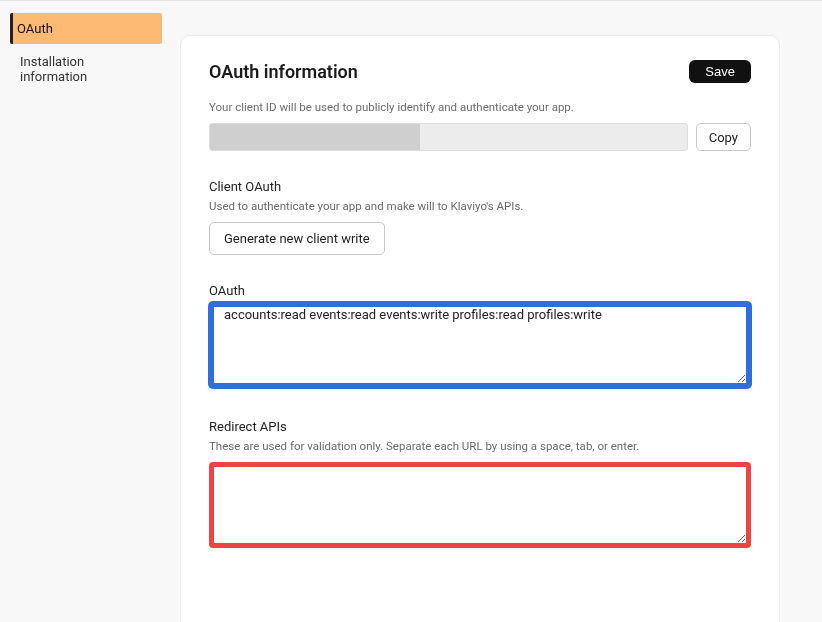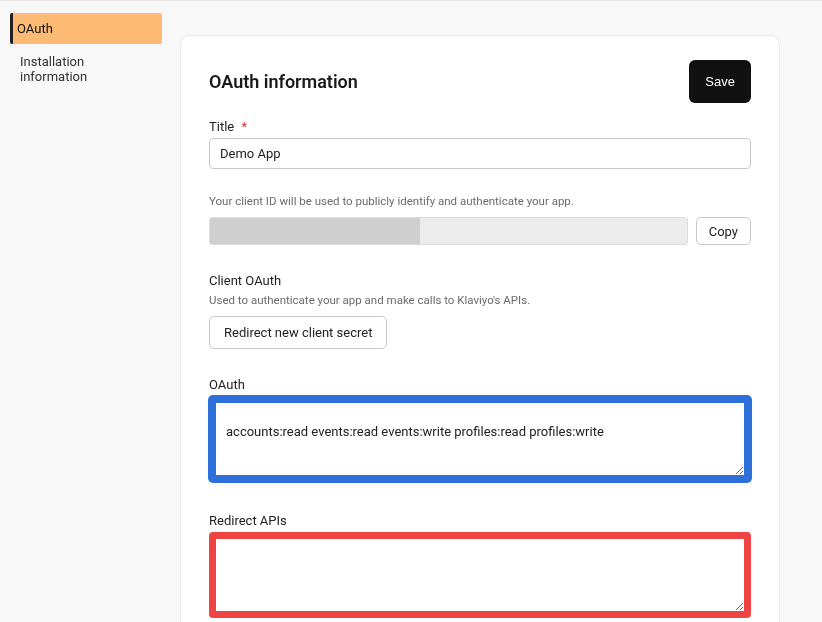--- a/index.html
+++ b/index.html
@@ -61,21 +61,21 @@
     .card-title {
       font-size: 18px;
       font-weight: 600;
       color: #1a1a1a;
     }
     .btn-save {
       background: #111;
       color: #fff;
       border: none;
       border-radius: 6px;
-      padding: 14px 16px;
+      padding: 4px 16px;
       font-size: 13px;
       font-weight: 500;
       cursor: pointer;
     }
     .form-group {
       margin-bottom: 24px;
     }
     .form-group.tight {
       margin-bottom: 28px;
     }
@@ -124,23 +124,23 @@
       font-size: 13px;
       color: #222;
       cursor: pointer;
       font-family: inherit;
     }
     .btn-generate {
       padding: 8px 14px;
     }
     .textarea {
       width: 100%;
-      border: 7px solid #ef4444;
+      border: 5px solid #ef4444;
       border-radius: 4px;
-      padding: 21px 10px;
+      padding: 0 10px;
       font-size: 13px;
       color: #222;
       font-family: inherit;
       resize: both;
       min-height: 86px;
     }
     .textarea.focused {
       border-color: #2f6fd9;
       box-shadow: 0 0 0 1px #2f6fd9;
       outline: none;
@@ -166,47 +166,41 @@
   </nav>
 
   <main class="main">
     <div class="card">
 
       <div class="card-header">
         <h1 class="card-title">OAuth information</h1>
         <button class="btn-save">Save</button>
       </div>
 
-      <div class="form-group">
-        <label class="label">
-          <span>Title</span>
-          <span class="required-star">*</span>
-        </label>
-        <input type="text" class="text-input" value="Demo App" style="">
-      </div>
 
       <div class="form-group tight">
         <div class="help-text">Your client ID will be used to publicly identify and authenticate your app.</div>
         <div class="clientid-row">
           <div class="clientid-field"></div>
           <button class="btn-outline">Copy</button>
         </div>
       </div>
 
       <div class="form-group tight">
         <label class="label">Client OAuth</label>
-        <div class="help-text">Used to authenticate your app and make calls to Klaviyo's APIs.</div>
-        <button class="btn-outline btn-generate">Redirect new client secret</button>
+        <div class="help-text">Used to authenticate your app and make will to Klaviyo's APIs.</div>
+        <button class="btn-outline btn-generate">Generate new client write</button>
       </div>
 
       <div class="form-group tight">
         <label class="label">OAuth</label>
         <textarea class="textarea scopes-area focused" style="">accounts:read events:read events:write profiles:read profiles:write</textarea>
       </div>
 
       <div class="form-group">
         <label class="label">Redirect APIs</label>
+        <div class="help-text">These are used for validation only. Separate each URL by using a space, tab, or enter.</div>
         <textarea class="textarea redirect-area" style=""></textarea>
       </div>
 
     </div>
   </main>
 </div>
 
 </body></html>

